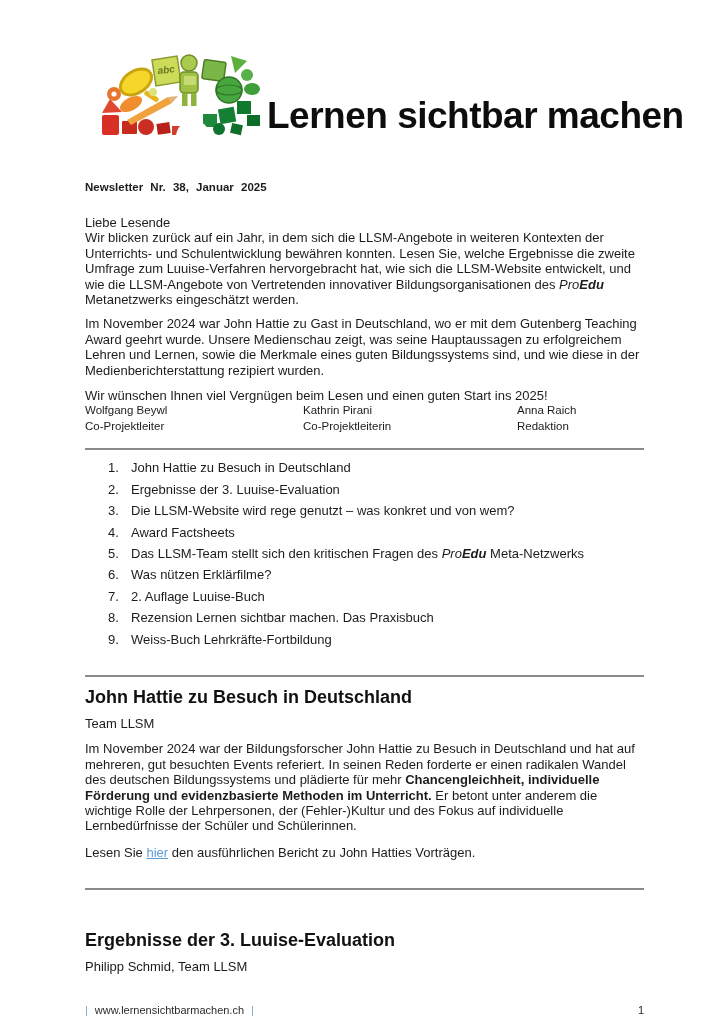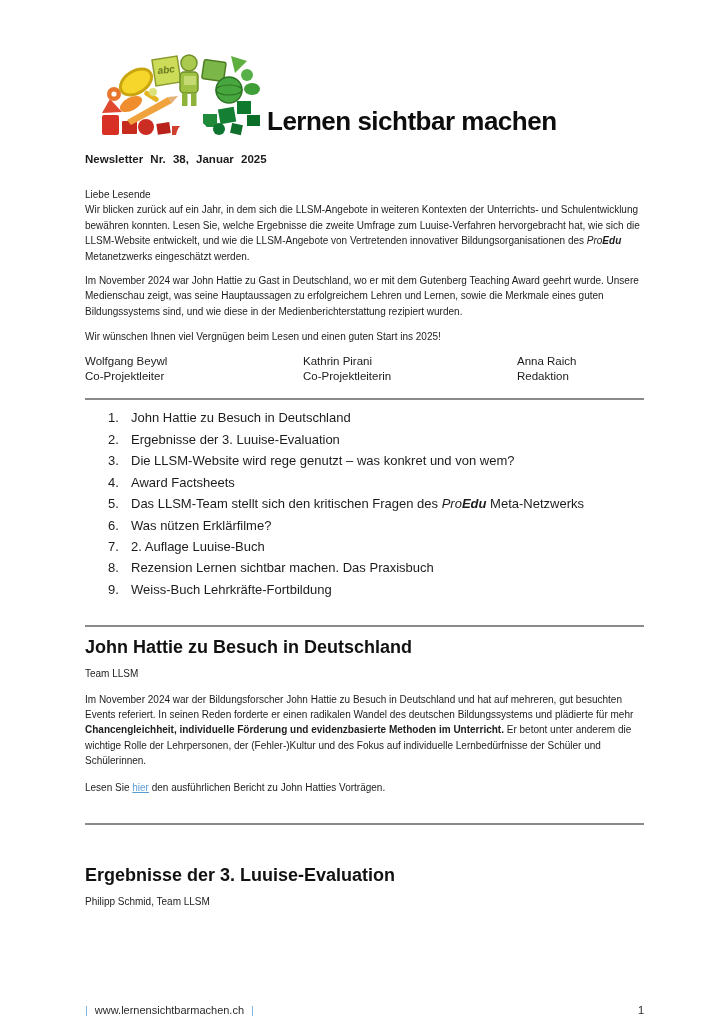--- a/index.html
+++ b/index.html
@@ -8,37 +8,37 @@
   body {
     width:724px; height:1024px; background:#ffffff;
     font-family:"Liberation Sans", sans-serif; color:var(--text);
   }
   .page { position:relative; width:724px; height:1024px; overflow:hidden; padding:0 80px 0 85px; }
 
   
   .masthead { display:flex; align-items:flex-end; padding-top:52px; margin-left:15px; }
   .logo { width:162px; height:85px; flex:0 0 auto; }
   .wordmark {
-    font-size:26px; font-weight:bold; letter-spacing:-0.5px; line-height:1;
+    font-size:37px; font-weight:bold; letter-spacing:-0.5px; line-height:1;
     color:#0d0d0d; margin-left:5px; padding-bottom:3px; white-space:nowrap;
   }
 
   
-  .issue-line { margin-top:16px; font-size:11.5px; font-weight:bold; word-spacing:4px; }
-  p { margin:9px 0 0 0; font-size:10px; line-height:15.4px; }
+  .issue-line { margin-top:44px; font-size:11.5px; font-weight:bold; word-spacing:4px; }
+  p { margin:9px 0 0 0; font-size:13px; line-height:15.4px; }
   .salutation { margin-top:22px; }
   .p1 { margin-top:0; }
   .wishes { margin-top:10px; }
   .run-i { font-style:italic; }
   .run-b { font-weight:bold; }
   .run-bi { font-weight:bold; font-style:italic; }
   .run-link { color:var(--link); text-decoration:underline; cursor:pointer; }
 
   
-  .signatures { display:flex; margin-top:9px; font-size:11.5px; line-height:15.4px; }
+  .signatures { display:flex; font-size:11.5px; line-height:15.4px; }
   .sig { width:218px; }
   .sig:nth-child(2) { width:214px; }
   .sig:nth-child(3) { width:auto; }
 
   
   .rule { border:none; border-top:2px solid var(--rule); margin:14px 0 0 0; }
   .rule-toc-bottom { margin-top:28px; }
   .rule-sec1 { margin-top:28px; }
 
   

